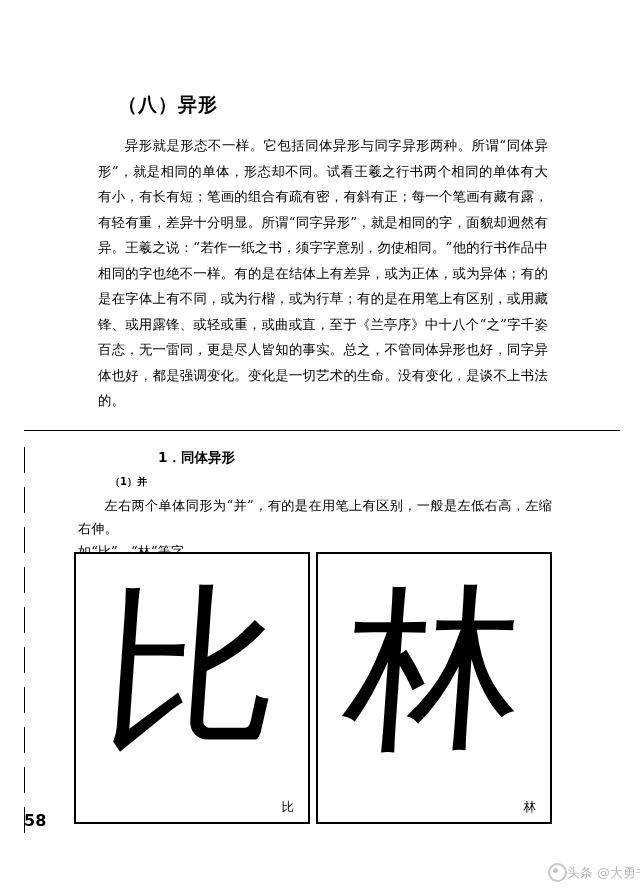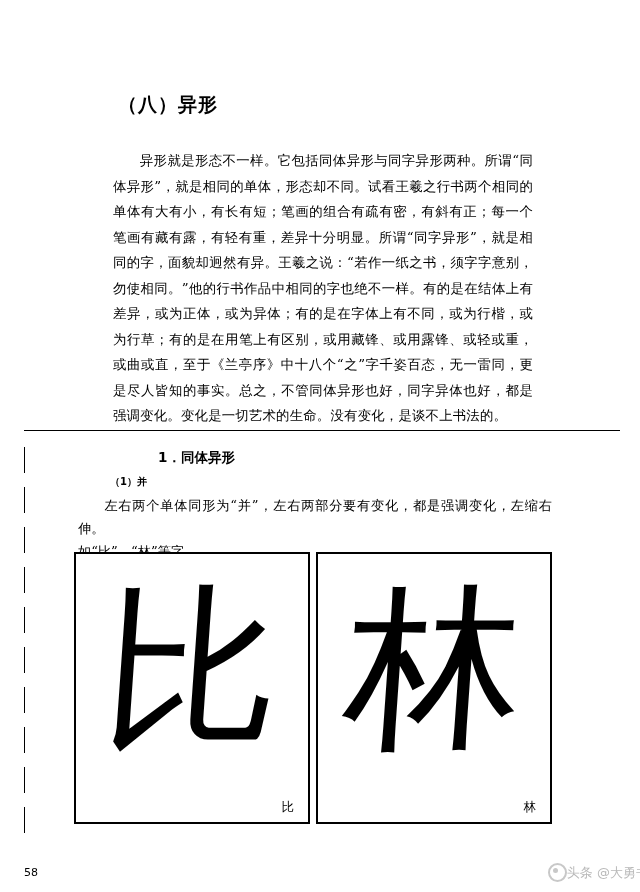--- a/index.html
+++ b/index.html
@@ -44,21 +44,21 @@
     top: 132px;
     width: 452px;
     font-family: "DejaVu Serif", "Liberation Serif", serif;
     font-size: 13.4px;
     line-height: 25.5px;
     text-align: justify;
     text-justify: inter-character;
     letter-spacing: 0.2px;
   }
   .body-block p {
-    margin: 16px;
+    margin: 1px;
     text-indent: 2em;
   }
 
   
   .divider {
     position: absolute;
     left: 24px;
     top: 430px;
     width: 596px;
     height: 1px;
@@ -147,23 +147,24 @@
     right: 14px;
     bottom: 6px;
     font-family: "DejaVu Serif", "Liberation Serif", serif;
     font-size: 12.5px;
   }
 
   
   .page-number {
     position: absolute;
     left: 24px;
-    top: 866px;
-    font-family: "DejaVu Sans", "Liberation Sans", sans-serif;
-    font-size: 11px;
+    top: 811px;
+    font-family: "DejaVu Sans", "Liberation Sans", sans-serif;
+    font-size: 16px;
+    font-weight: bold;
   }
 
   
   .watermark {
     position: absolute;
     right: 16px;
     bottom: 10px;
     display: flex;
     align-items: center;
     color: #b9b9b9;
@@ -211,21 +212,21 @@
   <div class="tick" style="top:687px;height:26px;"></div>
   <div class="tick" style="top:727px;height:26px;"></div>
   <div class="tick" style="top:767px;height:26px;"></div>
   <div class="tick" style="top:807px;height:26px;"></div>
 
   <div class="subhead-1">1．同体异形</div>
 
   <div class="subhead-2">（1）并</div>
 
   <div class="sub-body">
-    <p>左右两个单体同形为“并”，左右两部分要有变化，都是强调变化，左缩右伸。</p>
+    <p>左右两个单体同形为“并”，有的是在用笔上有区别，一般是左低右高，左缩右伸。</p>
     <p class="cont">如“比”、“林”等字。</p>
   </div>
 
   <div class="plates">
     <div class="plate">
       <div class="glyph">比</div>
       <div class="plate-caption">比</div>
     </div>
     <div class="plate">
       <div class="glyph">林</div>

